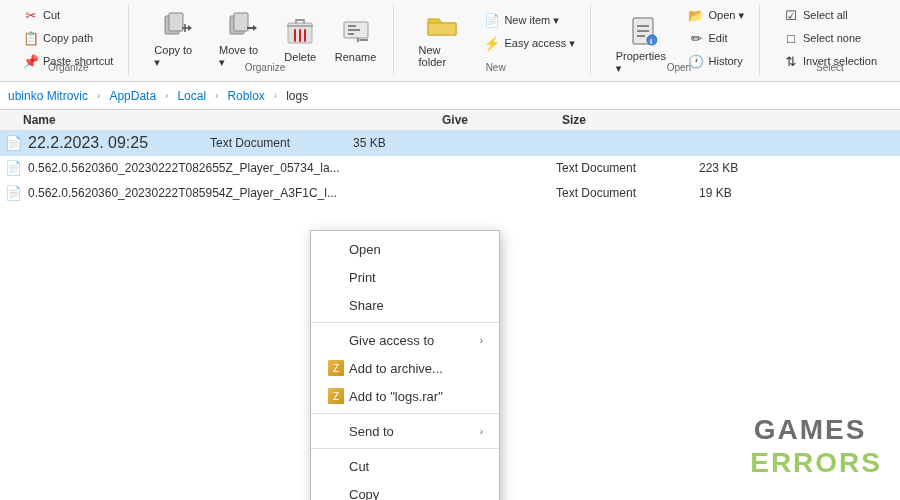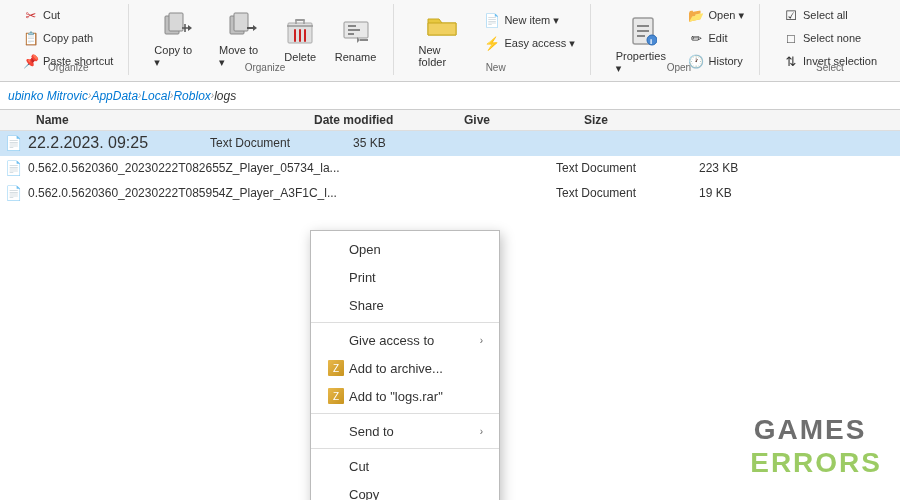--- a/index.html
+++ b/index.html
@@ -113,22 +113,21 @@
     
     .breadcrumb-bar {
       background: #fff;
       border-bottom: 1px solid #ccc;
       padding: 4px 8px;
       display: flex;
       align-items: center;
       height: 28px;
       font-size: 12px;
       color: #333;
-      gap: 0;
-      font-style: italic;
+      gap: 9px;
     }
 
     .breadcrumb-sep {
       color: #999;
       font-size: 10px;
     }
 
     .breadcrumb-item {
       color: #0078d4;
       cursor: pointer;
@@ -147,21 +146,21 @@
     .file-list-header {
       display: flex;
       background: #f5f5f5;
       border-bottom: 1px solid #ddd;
       padding: 3px 0;
       font-size: 12px;
       font-weight: 600;
       color: #333;
     }
 
-    .col-name { width: 314px; padding-left: 36px; }
+    .col-name { width: 442px; padding-left: 23px; }
     .col-date { width: 150px; }
     .col-type { width: 120px; }
     .col-size { width: 80px; }
 
     .file-row {
       display: flex;
       align-items: center;
       padding: 2px 0;
       font-size: 12px;
       color: #333;
@@ -451,21 +450,20 @@
   <span class="breadcrumb-item">Local</span>
   <span class="breadcrumb-sep">›</span>
   <span class="breadcrumb-item">Roblox</span>
   <span class="breadcrumb-sep">›</span>
   <span class="breadcrumb-last">logs</span>
 </div>
 
 <div class="file-list">
   <div class="file-list-header">
     <div class="col-name">Name</div>
-    <div class="col-date">Date modified</div>
     <div class="col-type">Give</div>
     <div class="col-size">Size</div>
   </div>
 
   <div class="file-row selected">
     <div class="file-icon">📄</div>
     <div class="file-date">22.2.2023. 09:25</div>
     <div class="file-type">Text Document</div>
     <div class="file-size">35 KB</div>
   </div>

